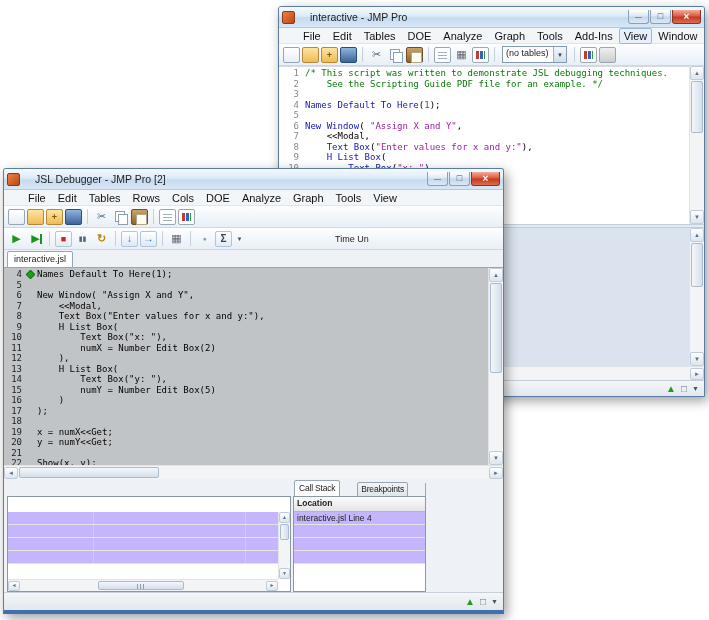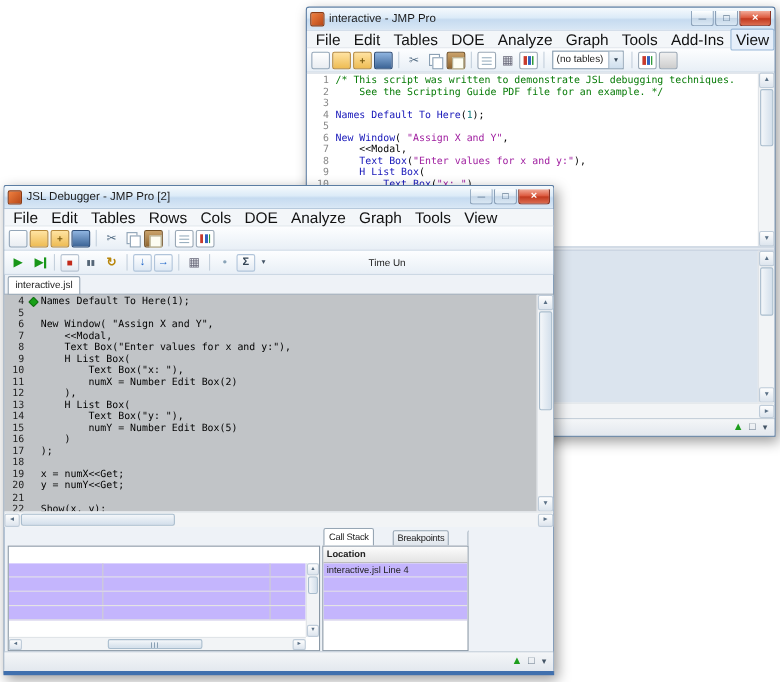--- a/index.html
+++ b/index.html
@@ -1,35 +1,35 @@
 <!DOCTYPE html>
 <html><head>
 <meta charset="utf-8">
 <style>
 *{margin:0;padding:0;box-sizing:border-box}
 html,body{width:709px;height:620px;background:#ffffff;font-family:"Liberation Sans",sans-serif;overflow:hidden;position:relative}
 .window{position:absolute;border:1px solid #5b7da3;border-radius:3px 3px 0 0;box-shadow:3px 4px 12px rgba(0,0,0,.38);background:#eef2f7}
 .editor-window{left:278px;top:6px;width:427px;height:391px;z-index:1}
 .debugger-window{left:3px;top:168px;width:501px;height:446px;z-index:2;border-bottom:4px solid #4070ae}
 
-.titlebar{height:21px;display:flex;align-items:center;padding:0 3px;gap:4px;
+.titlebar{height:21px;display:flex;align-items:center;padding:0 3px;gap:15px;
   background:linear-gradient(#f6fafd 0%,#dcebf8 45%,#c6dbf0 55%,#d8e7f5 100%);
   border-bottom:1px solid #b6c9dc;border-radius:2px 2px 0 0}
 .app-icon{width:13px;height:13px;flex:none;border-radius:2px;background:linear-gradient(135deg,#f08040,#b84818);border:1px solid #8a3a12}
 .title-text{font-size:10.5px;color:#1c1c1c;white-space:nowrap}
 .winbtns{margin-left:auto;display:flex}
 .winbtn{width:21px;height:14px;margin-left:1px;border:1px solid #8aa0b8;border-top:none;border-radius:0 0 3px 3px;
   background:linear-gradient(#feffff,#dde8f2 48%,#c6d7e8 52%,#dae8f4);display:flex;align-items:center;justify-content:center;
   font-size:8px;color:#33506e;line-height:1}
 .winbtn.close{width:29px;background:linear-gradient(#f2ab99,#dd5b40 46%,#c23a20 54%,#dc6e52);color:#fff;border-color:#8a3324;font-size:10px}
 .glyph-min::before{content:"\2014";font-size:7px}
 .glyph-max::before{content:"\25A1";font-size:9px}
 .glyph-close::before{content:"\00D7";font-weight:bold}
 
-.menubar{height:16px;display:flex;align-items:center;background:#f3f6f9;border-bottom:1px solid #e0e6ec;padding:0 2px;font-size:14px;color:#111;white-space:nowrap}
+.menubar{height:16px;display:flex;align-items:center;background:#f3f6f9;border-bottom:1px solid #e0e6ec;padding:0 18px;font-size:11px;color:#111;white-space:nowrap}
 .menu-item{padding:1px 5px;border:1px solid transparent;border-radius:2px}
 .menu-item.hl{border:1px solid #99b8d8;background:#e6effa;padding:1px 4px}
 
 .toolbar{height:22px;display:flex;align-items:center;gap:2px;padding:0 4px;
   background:linear-gradient(#fdfeff,#e8eff6);border-bottom:1px solid #ccd8e4;white-space:nowrap}
 .igroup{display:flex;align-items:center;gap:2px}
 .tsep{width:1px;height:15px;background:#c4d0dc;margin:0 3px;display:inline-block}
 .ico{width:17px;height:16px;display:inline-flex;align-items:center;justify-content:center;font-size:10px;border-radius:2px;position:relative;color:#456;flex:none}
 .ico-new{background:linear-gradient(#ffffff,#e9edf2);border:1px solid #94a6b8}
 .ico-open,.ico-add{background:linear-gradient(#ffe3a2,#eebc54);border:1px solid #b5883a;color:#7a5a10;font-weight:bold;font-size:9px}

